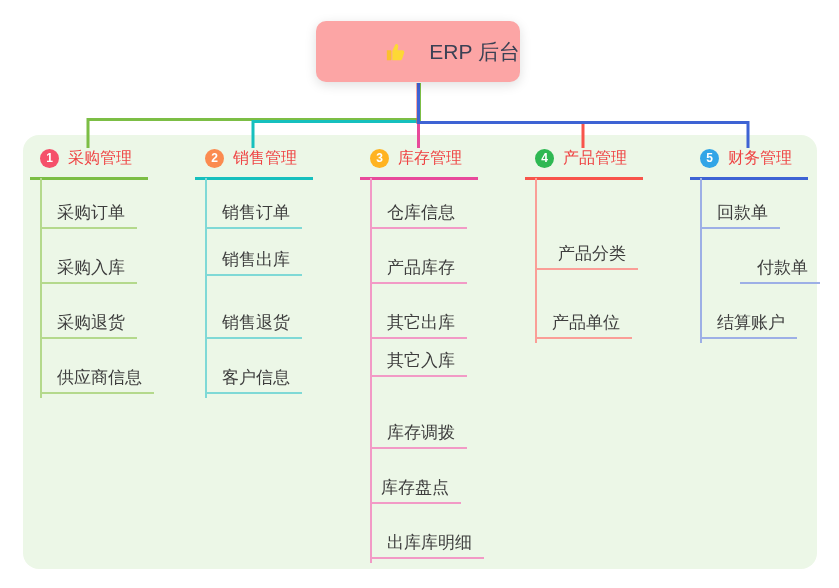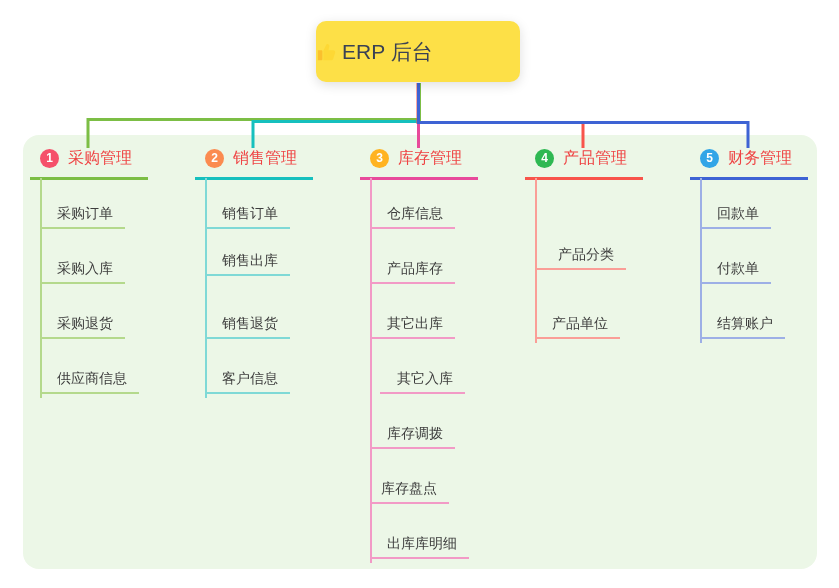--- a/index.html
+++ b/index.html
@@ -8,43 +8,43 @@
     background:#ffffff; overflow:hidden;
     font-family:"Liberation Sans","DejaVu Sans",sans-serif;
   }
   .panel {
     position:absolute; left:23px; top:135px; width:794px; height:434px;
     background:#ECF7E7; border-radius:16px;
   }
   svg.connectors { position:absolute; left:0; top:0; }
   .root-card {
     position:absolute; left:316px; top:21px; width:204px; height:61px;
-    background:#fde047; border-radius:10px;
+    background:#fca5a5; border-radius:10px;
     box-shadow:0 3px 12px rgba(0,0,0,0.13);
-    display:flex; align-items:center; justify-content:flex-start; gap:4px;
+    display:flex; align-items:center; justify-content:flex-end; gap:22px;
     font-size:21px; color:#3A4154;
   }
   .root-card .thumb { width:22px; height:22px; display:block; }
   .col { position:absolute; top:144px; width:160px; }
   .hdr {
     display:flex; align-items:center; gap:9px;
     width:118px; box-sizing:border-box;
     padding:2px 0 7px 10px;
     border-bottom:3px solid var(--main);
   }
   .badge {
     flex:0 0 auto; width:19px; height:19px; border-radius:50%;
     background:var(--badge); color:#ffffff;
     font-size:12px; font-weight:bold; line-height:19px; text-align:center;
   }
   .title { font-size:16px; color:#ef4444; line-height:24px; white-space:nowrap; }
   .vline { position:absolute; left:10px; top:34px; width:2px; background:var(--sub); }
   .item {
     position:absolute; left:10px; white-space:nowrap;
-    font-size:14px; color:#3D3D3D; line-height:18px;
+    font-size:17px; color:#3D3D3D; line-height:18px;
     padding:0 12px 5px 17px;
     border-bottom:2px solid var(--sub);
   }
   .c0 { --main:#7CBE45; --sub:#B4D98C; --badge:#F5506A; }
   .c1 { --main:#16C0BE; --sub:#7FD9D6; --badge:#FB8B50; }
   .c2 { --main:#E84A9B; --sub:#F29AC6; --badge:#FFB321; }
   .c3 { --main:#F8544B; --sub:#FA9E97; --badge:#2EB852; }
   .c4 { --main:#3E63D4; --sub:#9DAFE6; --badge:#32A5E7; }
 </style>
 </head>
@@ -94,21 +94,21 @@
 
 <div class="col c2" style="left:360px;">
   <div class="hdr">
     <span class="badge">3</span>
     <span class="title">库存管理</span>
   </div>
   <div class="vline" style="height:385px;"></div>
   <div class="item" style="top:60px;">仓库信息</div>
   <div class="item" style="top:115px;">产品库存</div>
   <div class="item" style="top:170px;">其它出库</div>
-  <div class="item" style="top:225px;margin-left:10px;">其它入库</div>
+  <div class="item" style="top:208px;">其它入库</div>
   <div class="item" style="top:280px;">库存调拨</div>
   <div class="item" style="top:335px;padding-left:11px;">库存盘点</div>
   <div class="item" style="top:390px;">出库库明细</div>
 </div>
 
 <div class="col c3" style="left:525px;">
   <div class="hdr">
     <span class="badge">4</span>
     <span class="title">产品管理</span>
   </div>
@@ -117,15 +117,15 @@
   <div class="item" style="top:170px;">产品单位</div>
 </div>
 
 <div class="col c4" style="left:690px;">
   <div class="hdr">
     <span class="badge">5</span>
     <span class="title">财务管理</span>
   </div>
   <div class="vline" style="height:165px;"></div>
   <div class="item" style="top:60px;">回款单</div>
-  <div class="item" style="top:115px;">付款单</div>
+  <div class="item" style="top:115px;margin-left:40px;">付款单</div>
   <div class="item" style="top:170px;">结算账户</div>
 </div>
 
 </body></html>

